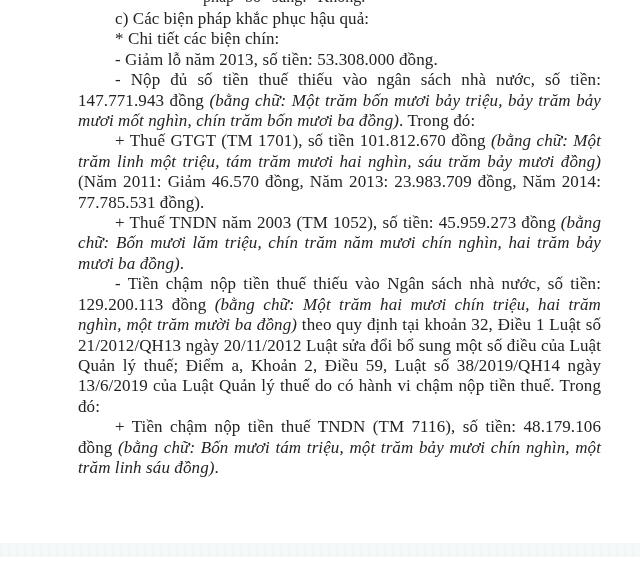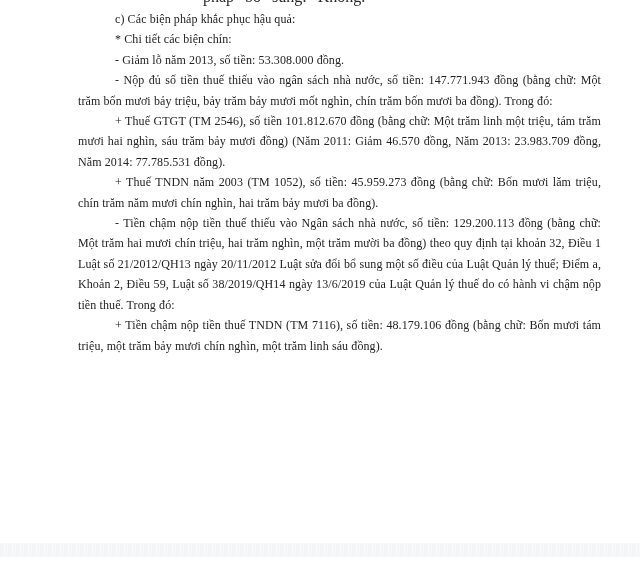--- a/index.html
+++ b/index.html
@@ -35,26 +35,27 @@
     position: absolute;
     left: 78px;
     top: 9px;
     width: 523px;
   }
   p.doc-par {
     margin: 0;
     padding: 0;
     text-indent: 37px;
     text-align: justify;
-    font-size: 12px;
+    font-size: 17px;
     line-height: 20.4px;
     color: #232323;
     letter-spacing: 0.1px;
   }
   p.doc-par .seg-italic {
+    font-style: italic;
   }
   p.doc-par .seg-normal {
     font-style: normal;
   }
   
   .scan-band {
     position: absolute;
     left: 0;
     top: 543px;
     width: 640px;
@@ -71,21 +72,21 @@
 
 <div class="page">
 
   <div class="clip-fragment">pháp bổ sung: Không.</div>
 
   <div class="text-block" id="doc-body">
       <p class="doc-par"><span class="seg-normal">c) Các biện pháp khắc phục hậu quả:</span></p>
       <p class="doc-par"><span class="seg-normal">* Chi tiết các biện chín:</span></p>
       <p class="doc-par"><span class="seg-normal">- Giảm lỗ năm 2013, số tiền: 53.308.000 đồng.</span></p>
       <p class="doc-par"><span class="seg-normal">- Nộp đủ số tiền thuế thiếu vào ngân sách nhà nước, số tiền: 147.771.943 đồng </span><span class="seg-italic">(bằng chữ: Một trăm bốn mươi bảy triệu, bảy trăm bảy mươi mốt nghìn, chín trăm bốn mươi ba đồng)</span><span class="seg-normal">. Trong đó:</span></p>
-      <p class="doc-par"><span class="seg-normal">+ Thuế GTGT (TM 2546), số tiền 101.812.670 đồng </span><span class="seg-italic">(bằng chữ: Một trăm linh một triệu, tám trăm mươi hai nghìn, sáu trăm bảy mươi đồng)</span><span class="seg-normal"> (Năm 2011: Giảm 46.570 đồng, Năm 2013: 23.983.709 đồng, Năm 2014: 77.785.531 đồng).</span></p>
+      <p class="doc-par"><span class="seg-normal">+ Thuế GTGT (TM 1701), số tiền 101.812.670 đồng </span><span class="seg-italic">(bằng chữ: Một trăm linh một triệu, tám trăm mươi hai nghìn, sáu trăm bảy mươi đồng)</span><span class="seg-normal"> (Năm 2011: Giảm 46.570 đồng, Năm 2013: 23.983.709 đồng, Năm 2014: 77.785.531 đồng).</span></p>
       <p class="doc-par"><span class="seg-normal">+ Thuế TNDN năm 2003 (TM 1052), số tiền: 45.959.273 đồng </span><span class="seg-italic">(bằng chữ: Bốn mươi lăm triệu, chín trăm năm mươi chín nghìn, hai trăm bảy mươi ba đồng)</span><span class="seg-normal">.</span></p>
       <p class="doc-par"><span class="seg-normal">- Tiền chậm nộp tiền thuế thiếu vào Ngân sách nhà nước, số tiền: 129.200.113 đồng </span><span class="seg-italic">(bằng chữ: Một trăm hai mươi chín triệu, hai trăm nghìn, một trăm mười ba đồng)</span><span class="seg-normal"> theo quy định tại khoản 32, Điều 1 Luật số 21/2012/QH13 ngày 20/11/2012 Luật sửa đổi bổ sung một số điều của Luật Quản lý thuế; Điểm a, Khoản 2, Điều 59, Luật số 38/2019/QH14 ngày 13/6/2019 của Luật Quản lý thuế do có hành vi chậm nộp tiền thuế. Trong đó:</span></p>
       <p class="doc-par"><span class="seg-normal">+ Tiền chậm nộp tiền thuế TNDN (TM 7116), số tiền: 48.179.106 đồng </span><span class="seg-italic">(bằng chữ: Bốn mươi tám triệu, một trăm bảy mươi chín nghìn, một trăm linh sáu đồng)</span><span class="seg-normal">.</span></p>
     </div>
 
   <div class="scan-band"></div>
 
 </div>
 
 </body></html>

